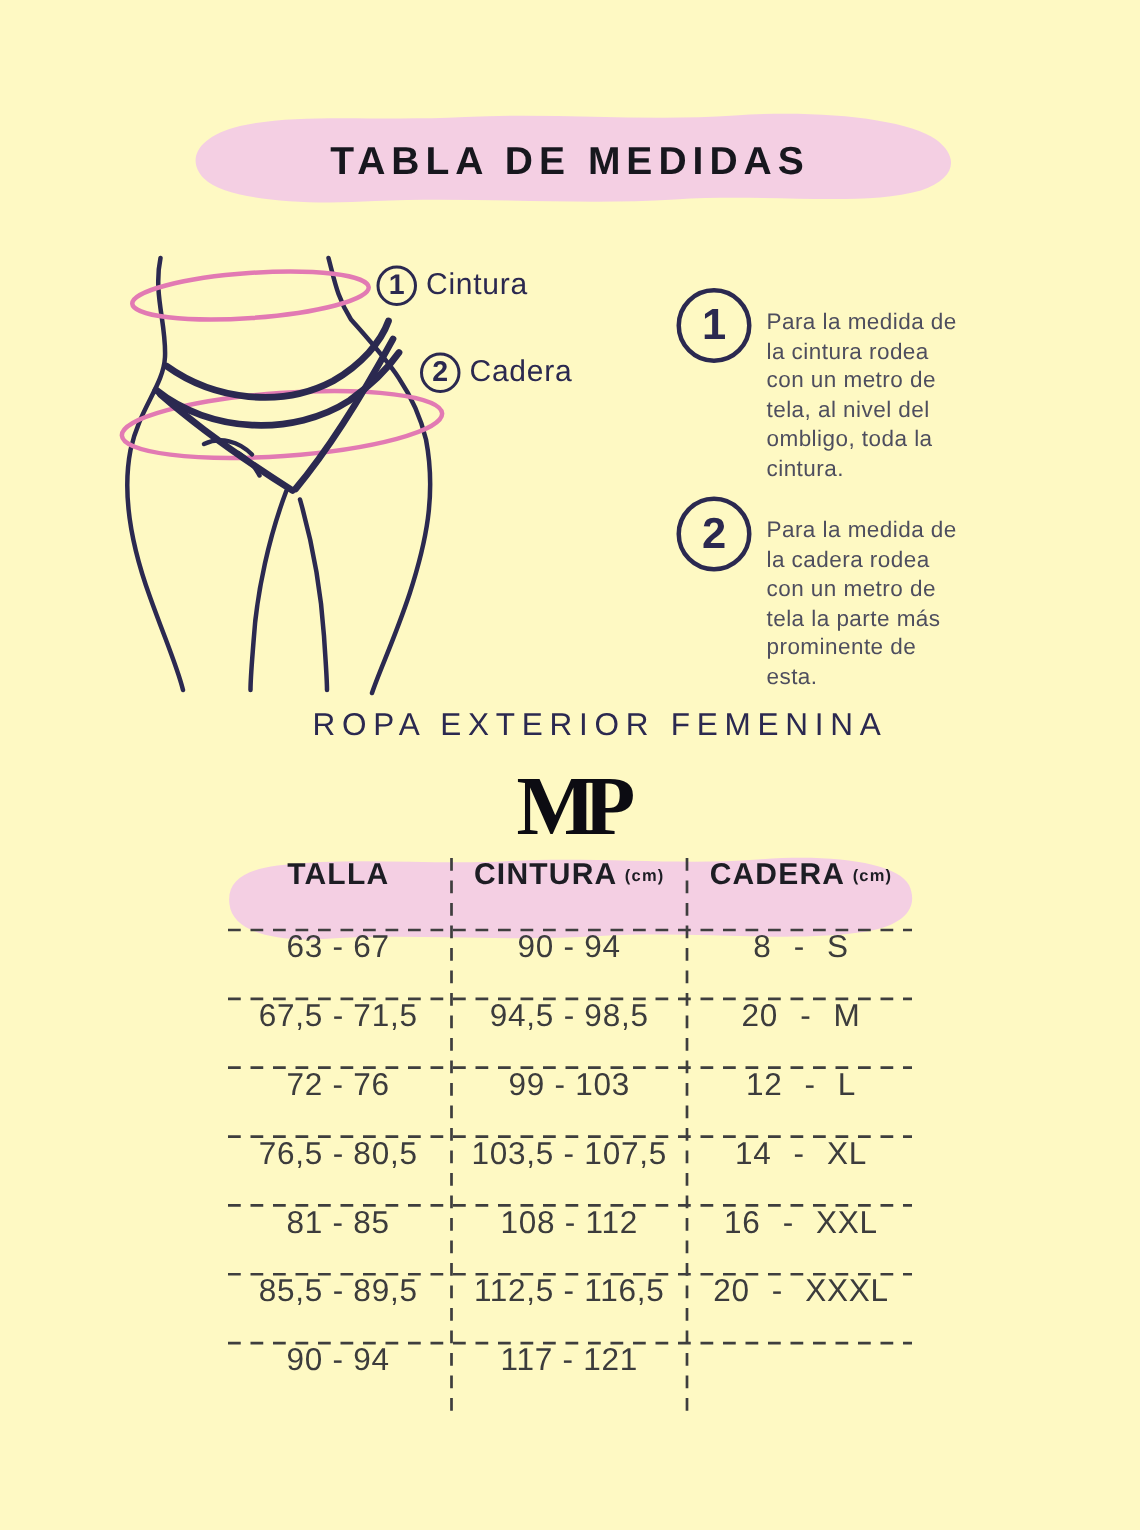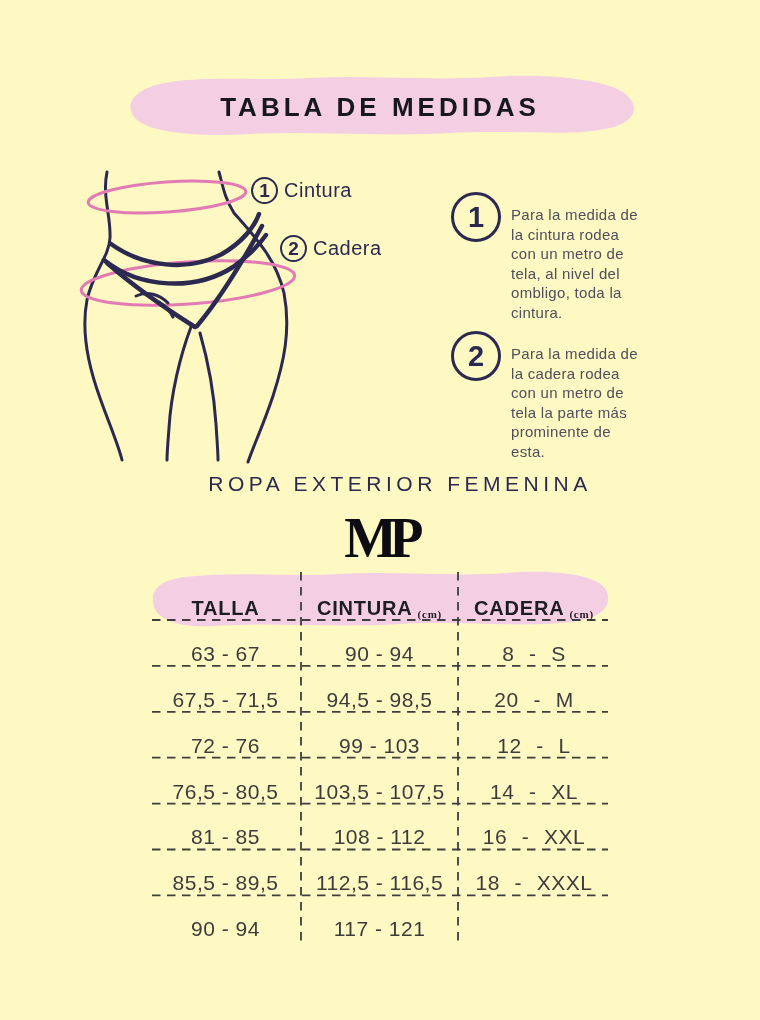--- a/index.html
+++ b/index.html
@@ -63,27 +63,27 @@
     color:#0c0c12;
   }
 
   .size-table{
     position:absolute;left:150px;top:572px;width:460px;
     display:grid;
     grid-template-columns:151px 157px 152px;
     grid-template-rows:48px repeat(7,45.9px);
   }
   .size-table .cell{
-    display:flex;align-items:flex-end;justify-content:center;
+    display:flex;align-items:flex-start;justify-content:center;
   }
   .size-table .th{
     font-size:20px;font-weight:bold;color:#1d1d24;letter-spacing:0.8px;
   }
   .size-table .th .unit{
-    font-size:11px;font-weight:bold;margin-left:5px;padding-top:6px;font-family:Liberation Serif, serif;
+    font-size:11px;font-weight:bold;margin-left:5px;padding-top:6px;
   }
   .size-table .td{
     font-size:21px;color:#3c3c3c;letter-spacing:0.5px;
   }
   .size-table .td.talla{word-spacing:0.4em;}
 </style>
 </head>
 <body>
 
 <div class="page">
@@ -198,18 +198,18 @@
     <div class="cell td">103,5 - 107,5</div>
 
     <div class="cell td talla">14 - XL</div>
     <div class="cell td">81 - 85</div>
     <div class="cell td">108 - 112</div>
 
     <div class="cell td talla">16 - XXL</div>
     <div class="cell td">85,5 - 89,5</div>
     <div class="cell td">112,5 - 116,5</div>
 
-    <div class="cell td talla">18 - XXXL</div>
+    <div class="cell td talla">20 - XXXL</div>
     <div class="cell td">90 - 94</div>
     <div class="cell td">117 - 121</div>
   </div>
 
 </div>
 
 </body></html>

